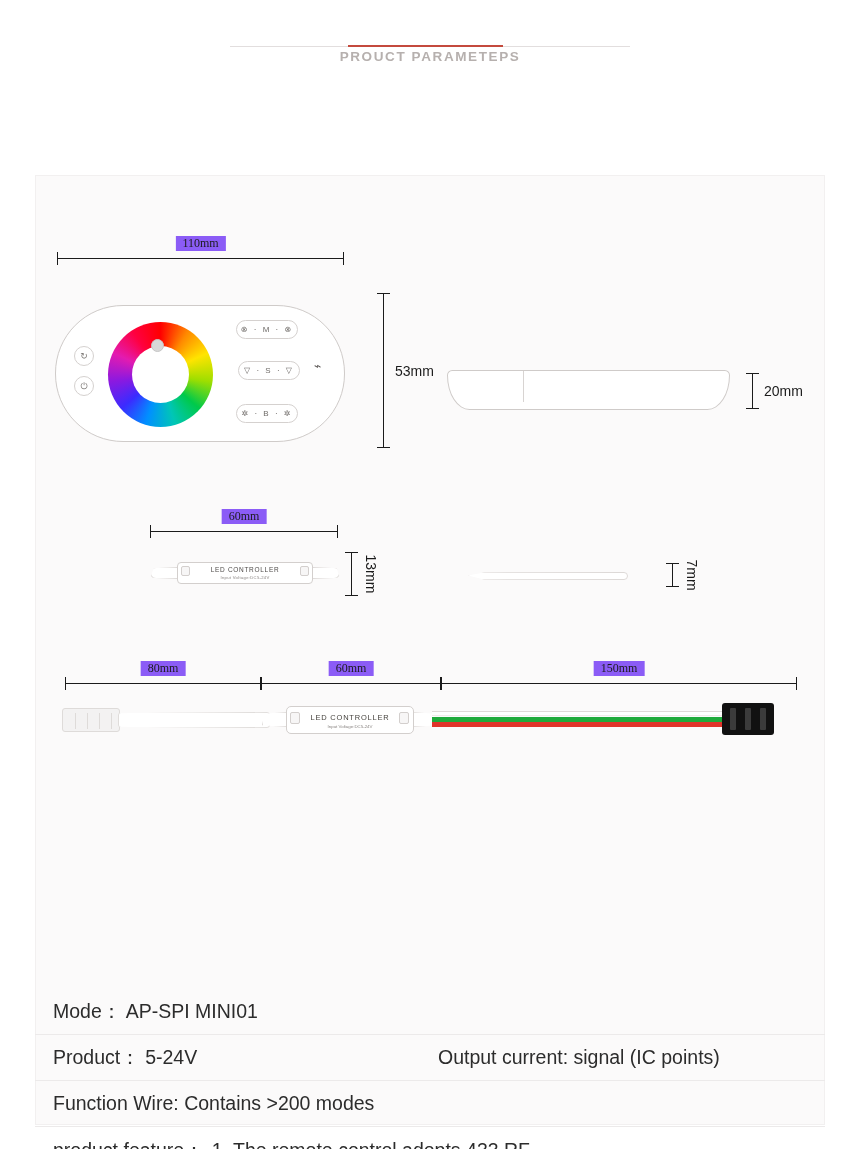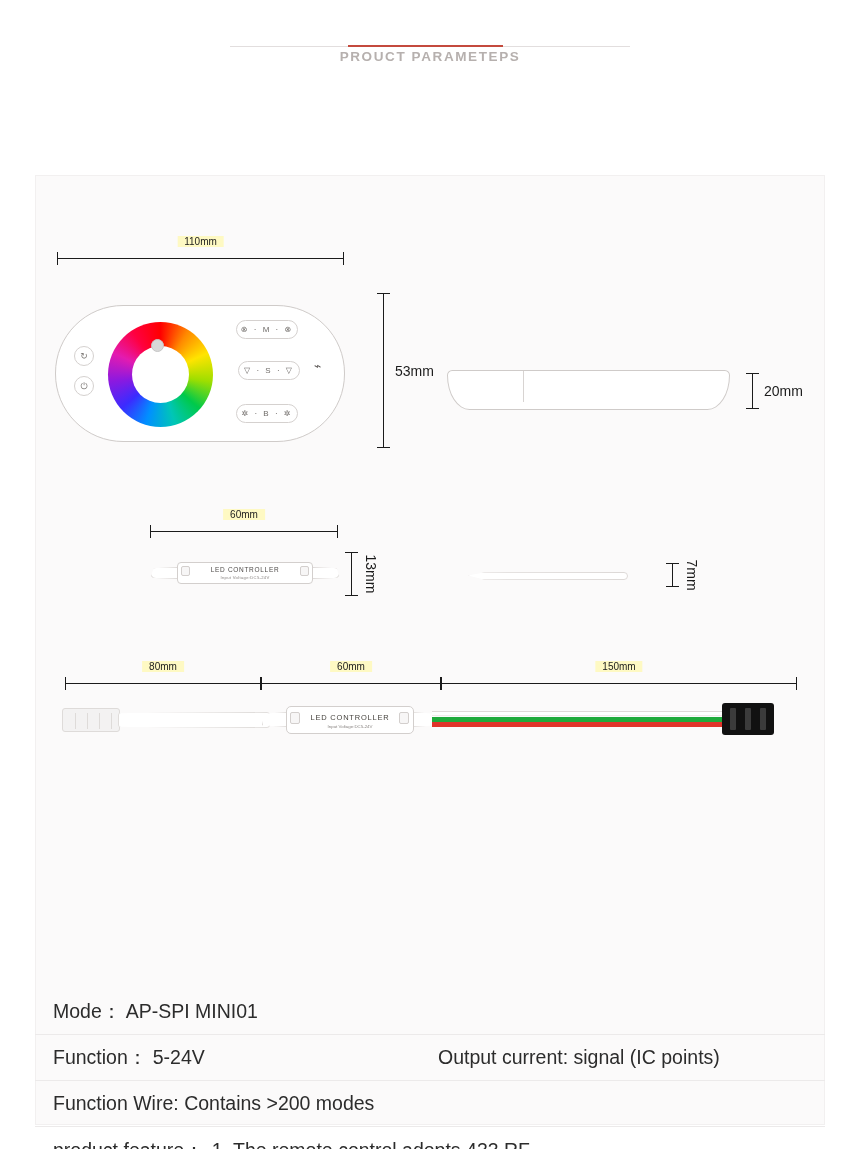--- a/index.html
+++ b/index.html
@@ -81,25 +81,26 @@
     height: 13px;
     background: #1b1b1b;
   }
   .dim-h::before { left: 0; }
   .dim-h::after { right: 0; }
   .dim-h .cap {
     position: absolute;
     left: 50%;
     transform: translateX(-50%);
     top: -22px;
-    background: #fef9c3;
+    background: #8b5cf6;
     padding: 0 7px;
-    font-size: 10px;
+    font-size: 12px;
     color: #1b1b1b;
     white-space: nowrap;
+    font-family: Liberation Serif, serif;
   }
 
   .dim-v {
     position: absolute;
     width: 1px;
     background: #1b1b1b;
   }
   .dim-v::before, .dim-v::after {
     content: "";
     position: absolute;
@@ -535,21 +536,21 @@
 
   <div class="spec-row">
     <div class="c2">
       <span>Mode：</span>
       <span>AP-SPI MINI01</span>
     </div>
   </div>
 
   <div class="spec-row">
     <div class="c1">
-      <span>Function：</span>
+      <span>Product：</span>
       <span>5-24V</span>
     </div>
     <div class="c2">
       <span>Output current:</span>
       <span>signal (IC points)</span>
     </div>
   </div>
 
   <div class="spec-row">
     <div class="c2">

